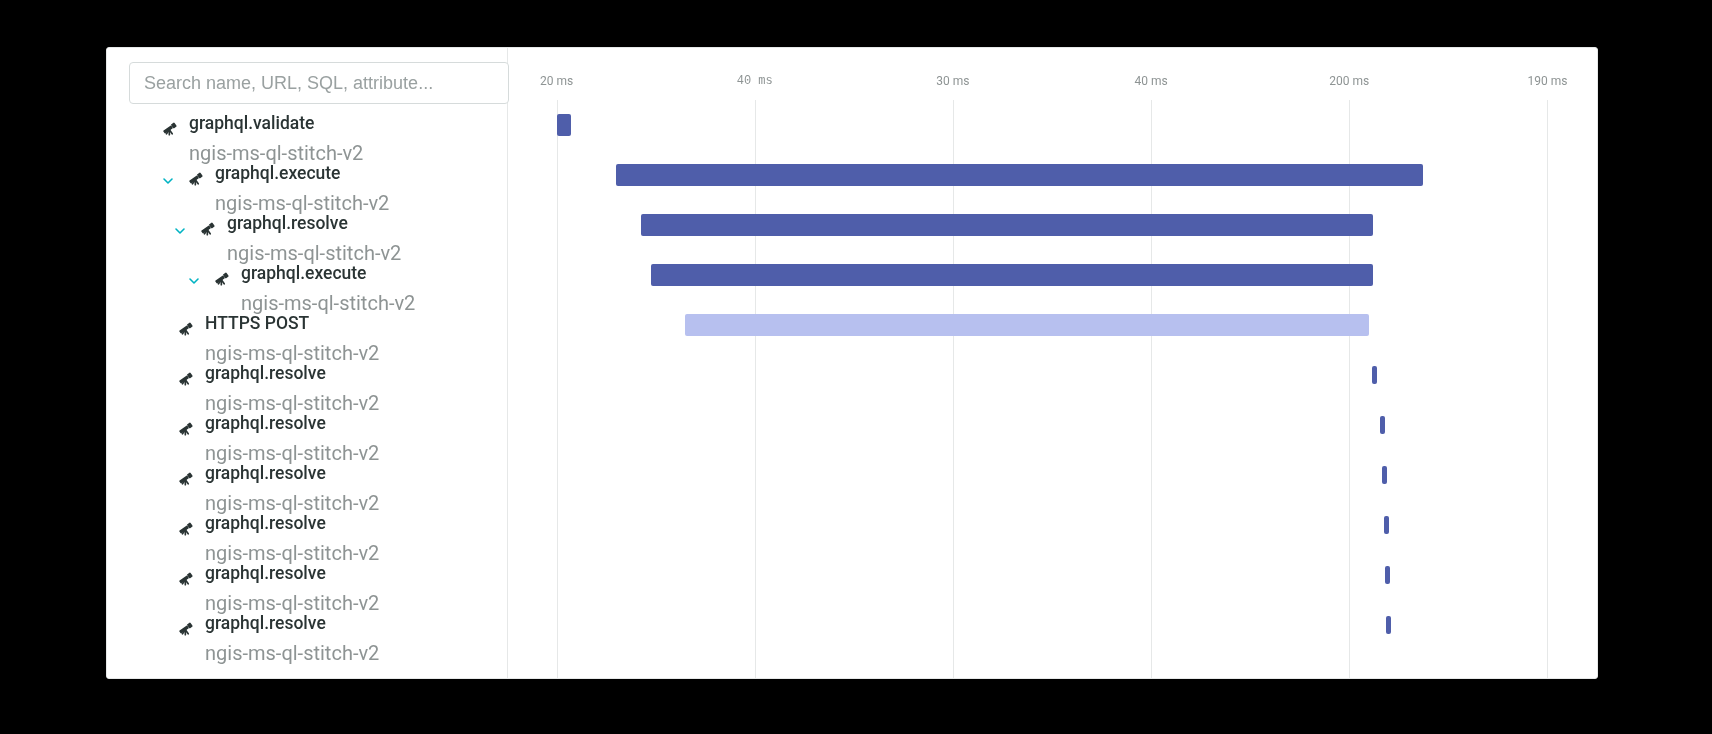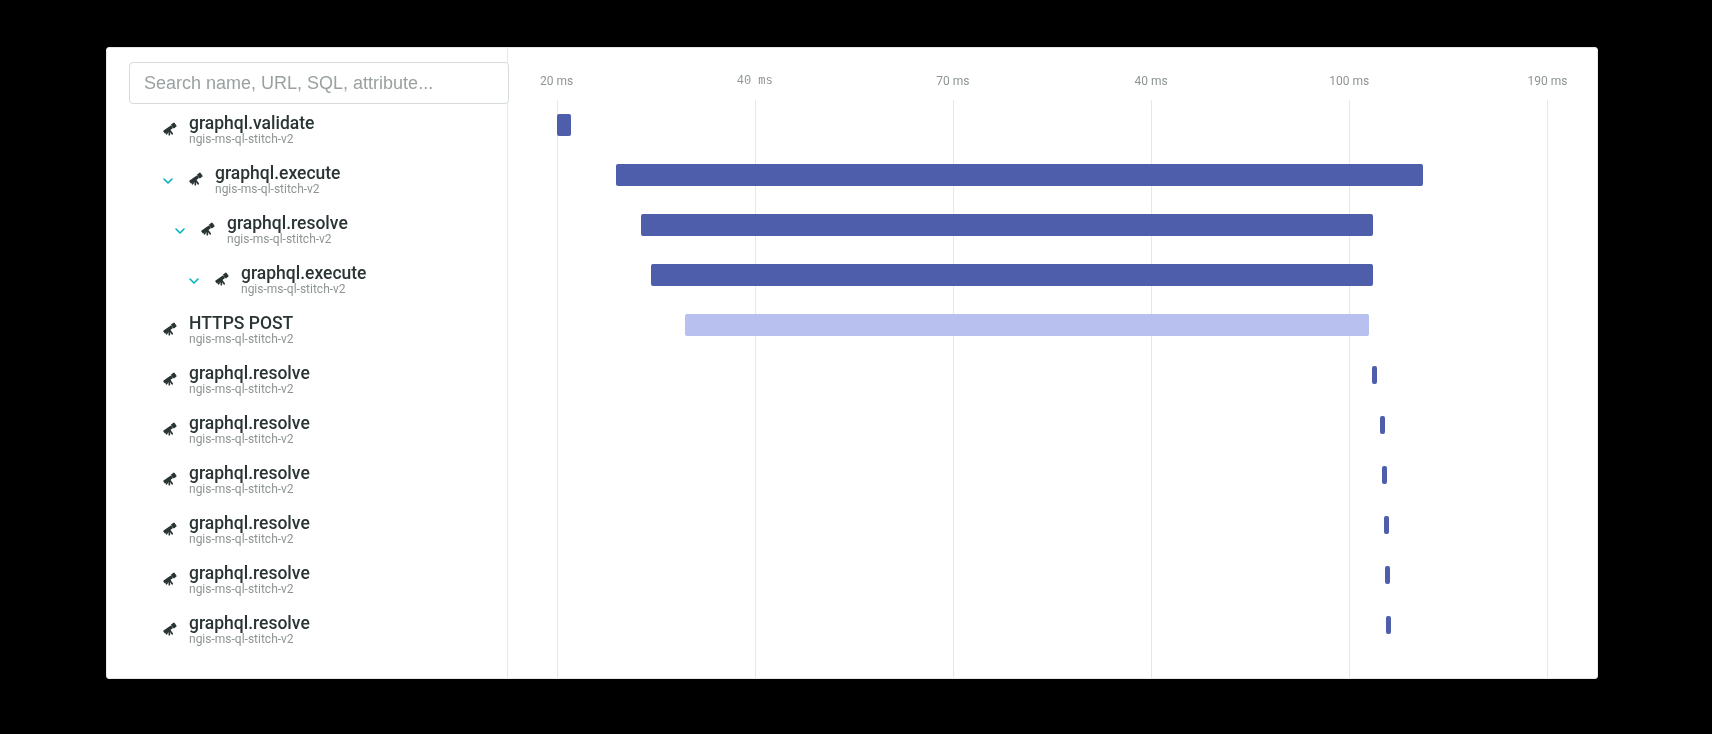--- a/index.html
+++ b/index.html
@@ -92,26 +92,26 @@
     width:18px;flex:0 0 18px;display:flex;align-items:center;justify-content:center;
     margin-top:9px;color:var(--chevron);
   }
   .node .chev svg{width:16px;height:16px;}
   .node .icon{
     width:22px;flex:0 0 22px;margin-top:4px;display:flex;align-items:center;justify-content:center;
   }
   .node .icon svg{width:20px;height:20px;fill:#2a3434;}
   .node .labels{display:flex;flex-direction:column;line-height:1.1;}
   .node .title{color:var(--title);font-size:17.5px;font-weight:500;}
-  .node .subtitle{color:var(--subtitle);font-size:12px;margin-top:0;}
+  .node .subtitle{color:var(--subtitle);font-size:20px;margin-top:9px;}
   .indent-0{padding-left:52px;}
   .indent-1{padding-left:52px;}
   .indent-2{padding-left:64px;}
   .indent-3{padding-left:78px;}
-  .indent-4{padding-left:52px;}
+  .indent-4{padding-left:68px;}
 </style>
 </head>
 <body>
 
 <div class="stage">
   <div class="card">
 
     <div class="sidebar">
       <div class="search">
         <input type="text" placeholder="Search name, URL, SQL, attribute..." style="">
@@ -319,23 +319,23 @@
               <span class="subtitle">ngis-ms-ql-stitch-v2</span>
             </span>
           </div>
         </div>
     </div>
 
     <div class="timeline">
       <div class="axis" id="axis">
           <div class="tick" style="left: 4.54545%;">20 ms</div>
           <div class="tick" style="left: 22.7273%; font-family: Liberation Mono, monospace;">40 ms</div>
-          <div class="tick" style="left: 40.9091%;">70 ms</div>
+          <div class="tick" style="left: 40.9091%;">30 ms</div>
           <div class="tick" style="left: 59.0909%;">40 ms</div>
-          <div class="tick" style="left: 77.2727%;">100 ms</div>
+          <div class="tick" style="left: 77.2727%;">200 ms</div>
           <div class="tick" style="left: 95.4545%;">190 ms</div>
         </div>
       <div class="gridlines" id="grid">
           <div class="vline" style="left: 4.54545%;"></div>
           <div class="vline" style="left: 22.7273%;"></div>
           <div class="vline" style="left: 40.9091%;"></div>
           <div class="vline" style="left: 59.0909%;"></div>
           <div class="vline" style="left: 77.2727%;"></div>
           <div class="vline" style="left: 95.4545%;"></div>
         </div>

